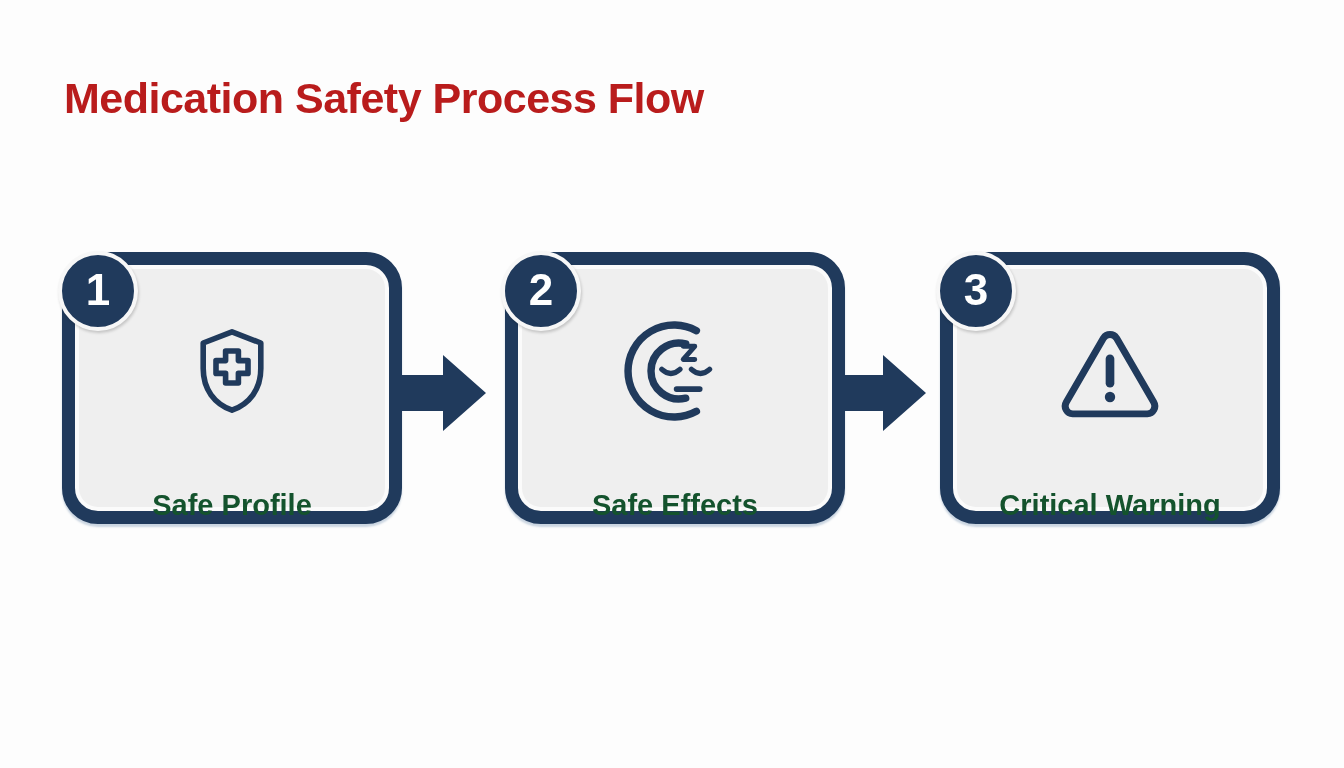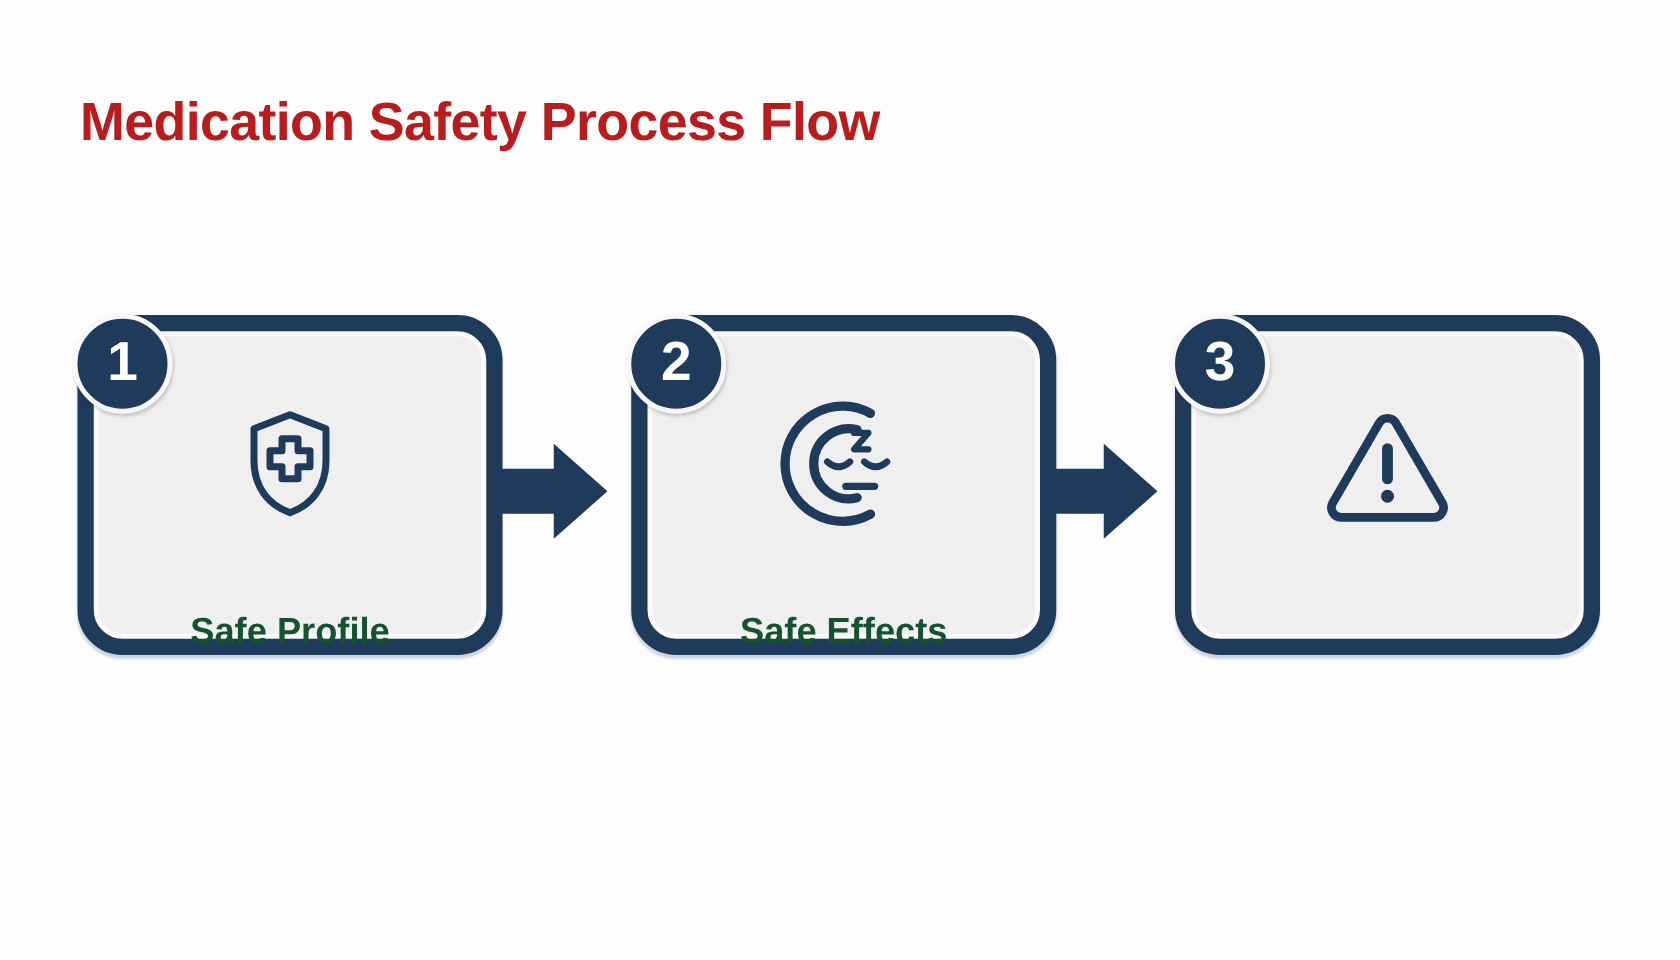--- a/index.html
+++ b/index.html
@@ -149,15 +149,16 @@
     <div class="badge">
       <span style="color: rgb(255, 255, 255);">3</span>
     </div>
     <div class="icon-wrap">
       <svg width="104" height="94" viewBox="0 0 120 108" fill="none" stroke="currentColor" stroke-width="8" stroke-linejoin="round" stroke-linecap="round">
         <path d="M52.5 16 a9 9 0 0 1 15 0 l43 74 a9 9 0 0 1 -7.5 13.5 H17 a9 9 0 0 1 -7.5 -13.5 Z"></path>
         <path d="M60 40 V68" stroke-width="10"></path>
         <circle cx="60" cy="84" r="6" fill="currentColor" stroke="none"></circle>
       </svg>
     </div>
+    <div class="step-label">Critical Warning</div>
   </div>
 
 </div>
 
 </body></html>

